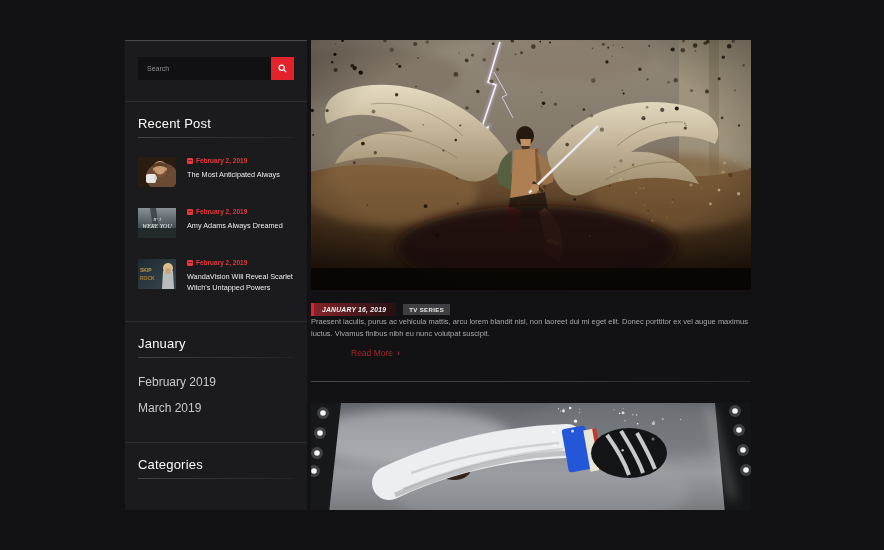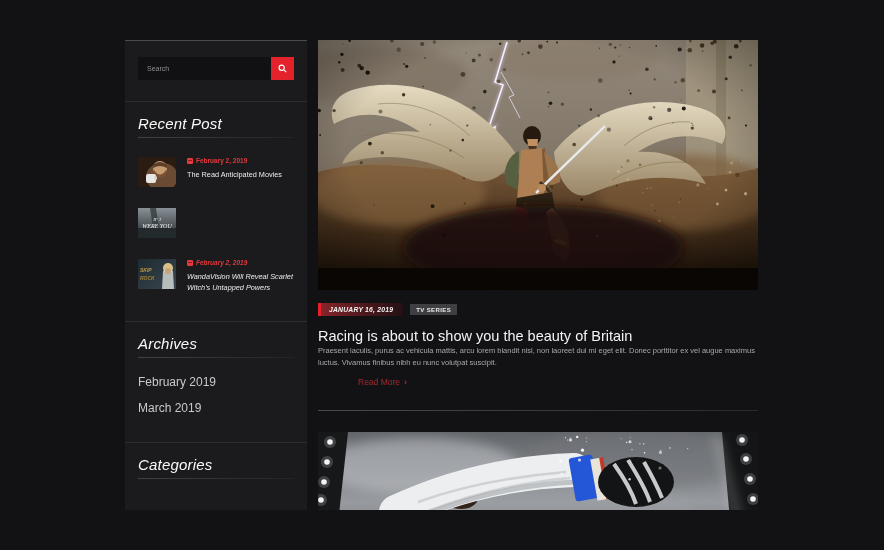--- a/index.html
+++ b/index.html
@@ -1,42 +1,42 @@
 <!DOCTYPE html>
 <html><head>
 <meta charset="utf-8">
 <style>
   * { box-sizing: border-box; margin: 0; padding: 0; }
   html,body { width:884px; height:550px; background:#121214; overflow:hidden;
               font-family:"Liberation Sans","DejaVu Sans",sans-serif; }
 
   .canvas { position:relative; width:884px; height:550px; background:#121214; overflow:hidden; }
   .page { position:absolute; left:125px; top:40px; width:633px; height:470px;
-          overflow:hidden; display:flex; gap:11px; }
+          overflow:hidden; display:flex; gap:4px; }
 
   
   .sidebar { width:182px; flex:none; background:#1b1b1d; }
   .widget { border-top:1px solid #2e2e31; padding:0 13px; }
   .widget.first { border-top:1px solid #4a4a4d; }
 
   .search-row { margin:16px 0 21px; display:flex; height:23px; }
   .search-input { flex:1; min-width:0; background:#111113; border:none; outline:none;
                   color:#ddd; font-size:7px; padding:0 9px; font-family:inherit; }
   .search-input::placeholder { color:#8f8f91; }
   .search-btn { width:23px; flex:none; background:#e4222b; border:none; cursor:pointer;
                 display:flex; align-items:center; justify-content:center; }
 
-  .widget-title { font-size:15px; font-weight:500; color:#fafafa; letter-spacing:.2px;
-                  padding-top:13px; line-height:17px;font-style:italic; }
+  .widget-title { font-size:13px; font-weight:500; color:#fafafa; letter-spacing:.2px;
+                  padding-top:13px; line-height:17px; }
   .title-underline { height:1px; background:linear-gradient(90deg,#414144,#232326);
                      margin-top:5px; }
 
   .rpost-list { margin-top:19px; }
   .rpost { display:flex; gap:11px; margin-bottom:21px; cursor:pointer; }
-  .rpost:last-child { margin-bottom:28px;font-style:italic; }
+  .rpost:last-child { margin-bottom:28px; }
   .thumb { width:38px; height:30px; flex:none; overflow:hidden; }
   .thumb svg { display:block; }
   .rpost-meta { flex:1; min-width:0; }
   .rpost-date { display:flex; align-items:center; gap:3px; color:#e4393d;
                 font-size:6.5px; font-weight:700; line-height:8px; }
   .cal-icon { width:6px; height:6px; background:#e4393d; border-radius:1px;
               position:relative; flex:none; }
   .cal-icon::after { content:""; position:absolute; left:1px; right:1px; top:2px;
                      height:1px; background:#8c1d21; }
   .rpost-title { margin-top:4px; font-size:7.3px; line-height:11px; color:#ececec;
@@ -111,40 +111,47 @@
                 <path d="M16,13 Q22,22 28,13 L28,18 Q22,24 16,18 Z" fill="#7a5232"></path>
                 <rect x="8" y="17" width="10" height="9" rx="2" fill="#e9e7e3"></rect>
                 <rect x="16" y="19" width="3" height="4" rx="1.5" fill="#d8d5d0"></rect>
               </svg>
             </div>
             <div class="rpost-meta">
               <div class="rpost-date">
                 <span class="cal-icon"></span>
                 <span>February 2, 2019</span>
               </div>
-              <div class="rpost-title">The Read Anticipated Movies</div>
+              <div class="rpost-title">The Most Anticipated Always</div>
             </div>
           </div>
 
           <div class="rpost">
             <div class="thumb">
               <svg width="38" height="30" viewBox="0 0 38 30">
                 <defs>
                   <linearGradient id="t2g" x1="0" y1="0" x2="0" y2="1">
                     <stop offset="0" stop-color="#8a9196"></stop>
                       <stop offset=".6" stop-color="#4a5258"></stop>
                     <stop offset="1" stop-color="#2a3236"></stop>
                   </linearGradient>
                 </defs>
                 <rect width="38" height="30" fill="url(#t2g)"></rect>
                 <path d="M12,0 L18,0 L21,20 L15,20 Z" fill="#333c40" opacity=".8"></path>
                 <rect y="20" width="38" height="10" fill="#222a2c"></rect>
                 <text x="19" y="13" text-anchor="middle" font-size="5" font-style="italic" font-family="Liberation Serif,serif" fill="#e8e8e8">IF I</text>
                 <text x="19" y="20" text-anchor="middle" font-size="6" font-style="italic" font-family="Liberation Serif,serif" fill="#f2f2f2">WERE YOU</text>
               </svg>
+            </div>
+            <div class="rpost-meta">
+              <div class="rpost-date">
+                <span class="cal-icon"></span>
+                <span>February 2, 2019</span>
+              </div>
+              <div class="rpost-title">Amy Adams Always Dreamed</div>
             </div>
           </div>
 
           <div class="rpost">
             <div class="thumb">
               <svg width="38" height="30" viewBox="0 0 38 30">
                 <defs>
                   <linearGradient id="t3g" x1="0" y1="0" x2="1" y2="1">
                     <stop offset="0" stop-color="#1d2a30"></stop>
                       <stop offset="1" stop-color="#3a4750"></stop>
@@ -164,21 +171,21 @@
                 <span>February 2, 2019</span>
               </div>
               <div class="rpost-title">WandaVision Will Reveal Scarlet Witch's Untapped Powers</div>
             </div>
           </div>
 
         </div>
       </div>
 
       <div class="widget widget-archives">
-        <h3 class="widget-title">Archives</h3>
+        <h3 class="widget-title">January</h3>
         <div class="title-underline"></div>
         <ul class="side-list">
           <li>February 2019</li>
           <li>March 2019</li>
         </ul>
       </div>
 
       <div class="widget widget-categories">
         <h3 class="widget-title">Categories</h3>
         <div class="title-underline"></div>
@@ -393,21 +400,20 @@
               </g>
             <rect width="440" height="250" fill="url(#hVig)"></rect>
           </svg>
         </div>
 
         <div class="meta-row">
           <span class="date-badge">JANUARY 16, 2019</span>
           <span class="cat-tag">TV SERIES</span>
         </div>
 
-        <h1 class="post-title">Racing is about to show you the beauty of Britain</h1>
 
         <p class="post-excerpt">Praesent iaculis, purus ac vehicula mattis, arcu lorem blandit nisl, non laoreet dui mi eget elit. Donec porttitor ex vel augue maximus luctus. Vivamus finibus nibh eu nunc volutpat suscipit.</p>
 
         <a class="read-more">
           <span>Read More</span>
           <span class="chev">›</span>
         </a>
 
         <div class="post-divider"></div>
       </article>

